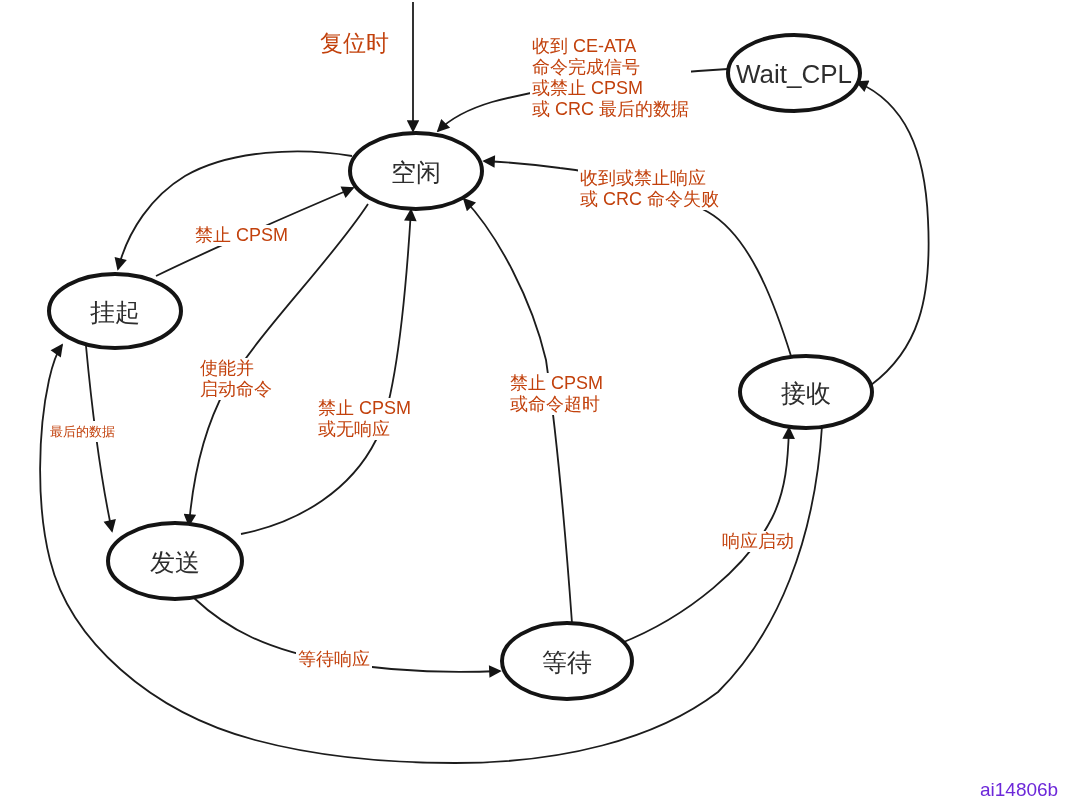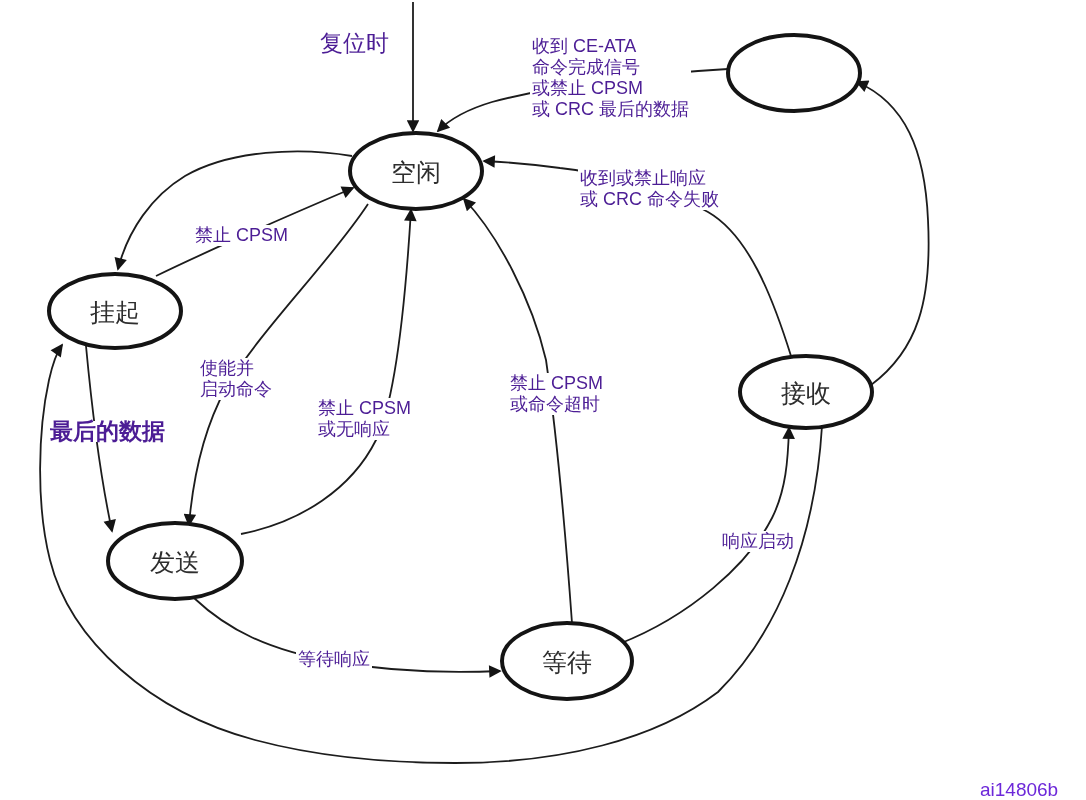--- a/index.html
+++ b/index.html
@@ -12,25 +12,25 @@
   }
   #figure svg { position:absolute; left:0; top:0; }
   .edge { fill:none; stroke:#1c1c1c; stroke-width:1.8; }
   .state-ellipse { fill:#ffffff; stroke:#141414; stroke-width:4; }
   .state-label {
     position:absolute; transform:translate(-50%,-50%);
     font-size:25px; color:#2e2e2e; white-space:nowrap; z-index:3;
   }
   .edge-label {
     position:absolute; font-size:18px; line-height:21px;
-    color:#4c1d95; white-space:pre-line; background:#ffffff;
+    color:#c2410c; white-space:pre-line; background:#ffffff;
     padding:0 2px; z-index:2;
   }
   .big { font-size:23px; }
-  .small { font-size:23px;font-weight:bold; }
+  .small { font-size:13px; }
   .figure-id {
     position:absolute; font-size:19px; color:#6d28d9; z-index:2;
   }
 </style>
 </head>
 <body>
 
 <div id="figure">
 
   <svg width="1086" height="800" viewBox="0 0 1086 800">
@@ -68,20 +68,21 @@
 
     <ellipse class="state-ellipse" cx="416" cy="171" rx="66" ry="38"></ellipse>
     <ellipse class="state-ellipse" cx="794" cy="73" rx="66" ry="38"></ellipse>
     <ellipse class="state-ellipse" cx="115" cy="311" rx="66" ry="37"></ellipse>
     <ellipse class="state-ellipse" cx="175" cy="561" rx="67" ry="38"></ellipse>
     <ellipse class="state-ellipse" cx="567" cy="661" rx="65" ry="38"></ellipse>
     <ellipse class="state-ellipse" cx="806" cy="392" rx="66" ry="36"></ellipse>
   </svg>
 
   <div class="state-label" style="left:416px; top:172px;">空闲</div>
+  <div class="state-label" style="left:794px; top:74px; font-size:26px;">Wait_CPL</div>
   <div class="state-label" style="left:115px; top:312px;">挂起</div>
   <div class="state-label" style="left:175px; top:562px;">发送</div>
   <div class="state-label" style="left:567px; top:662px;">等待</div>
   <div class="state-label" style="left:806px; top:393px;">接收</div>
 
   <div class="edge-label big" style="left:318px; top:33px;">复位时</div>
 
   <div class="edge-label" style="left:530px; top:36px;">收到 CE-ATA
 命令完成信号
 或禁止 CPSM

